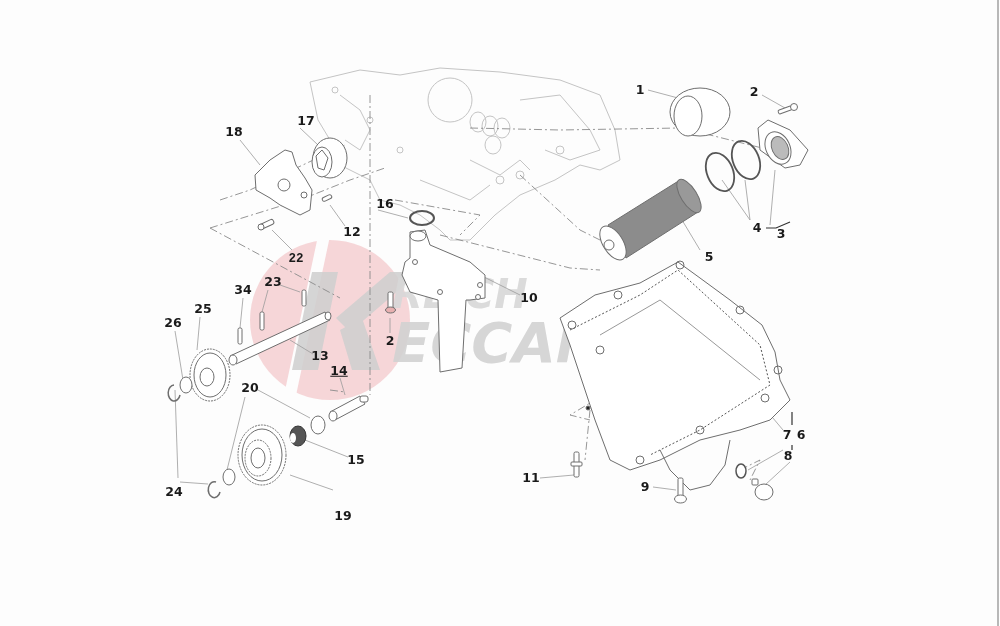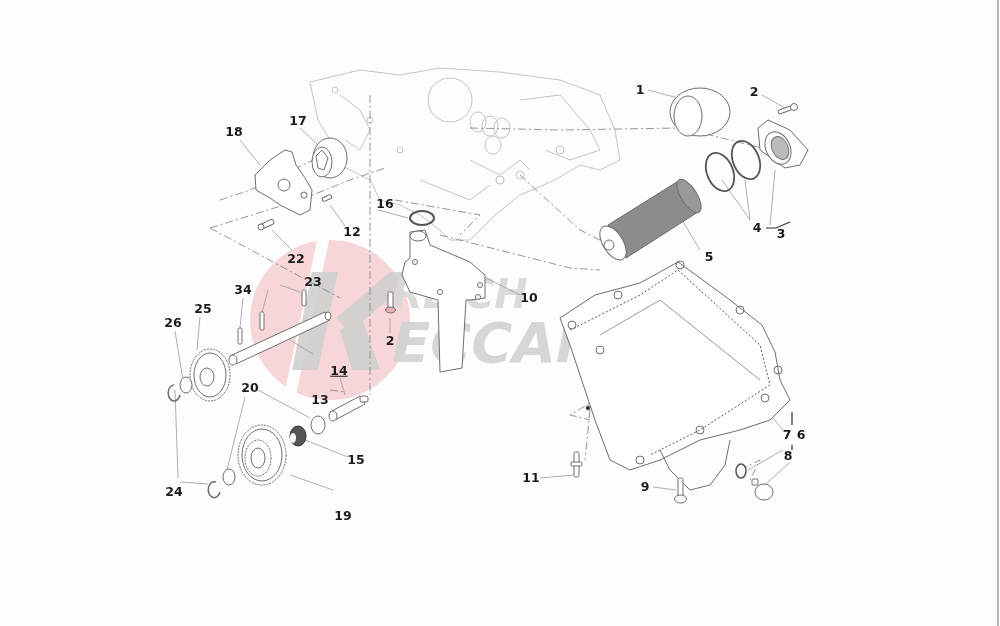--- a/index.html
+++ b/index.html
@@ -242,31 +242,31 @@
       <div class="callout" style="left: 781px; top: 234px;">3</div>
       <div class="callout" style="left: 757px; top: 228px;">4</div>
       <div class="callout" style="left: 709px; top: 257px;">5</div>
       <div class="callout" style="left: 801px; top: 435px;">6</div>
       <div class="callout" style="left: 787px; top: 435px;">7</div>
       <div class="callout" style="left: 788px; top: 456px;">8</div>
       <div class="callout" style="left: 645px; top: 487px;">9</div>
       <div class="callout" style="left: 529px; top: 298px;">10</div>
       <div class="callout" style="left: 531px; top: 478px;">11</div>
       <div class="callout" style="left: 352px; top: 232px; text-align: center;">12</div>
-      <div class="callout" style="left: 320px; top: 356px; margin-top: 44px;">13</div>
+      <div class="callout" style="left: 320px; top: 356px;">13</div>
       <div class="callout" style="left: 339px; top: 371px; text-decoration: underline;">14</div>
       <div class="callout" style="left: 356px; top: 460px;">15</div>
       <div class="callout" style="left: 385px; top: 204px;">16</div>
-      <div class="callout" style="left: 298px; top: 121px;">17</div>
+      <div class="callout" style="left: 306px; top: 121px;">17</div>
       <div class="callout" style="left: 234px; top: 132px;">18</div>
       <div class="callout" style="left: 343px; top: 516px;">19</div>
       <div class="callout" style="left: 250px; top: 388px;">20</div>
       <div class="callout" style="left: 174px; top: 492px;">24</div>
-      <div class="callout" style="left: 296px; top: 259px;">22</div>
-      <div class="callout" style="left: 273px; top: 282px; margin-left: 40px;">23</div>
+      <div class="callout" style="left: 296px; top: 259px; font-family: Liberation Mono, monospace;">22</div>
+      <div class="callout" style="left: 273px; top: 282px;">23</div>
       <div class="callout" style="left: 243px; top: 290px;">34</div>
       <div class="callout" style="left: 203px; top: 309px;">25</div>
       <div class="callout" style="left: 173px; top: 323px;">26</div>
       <div class="callout" style="left: 390px; top: 341px;">2</div>
     </div>
 
   <div id="edge-line"></div>
 </div>
 
 </body></html>

